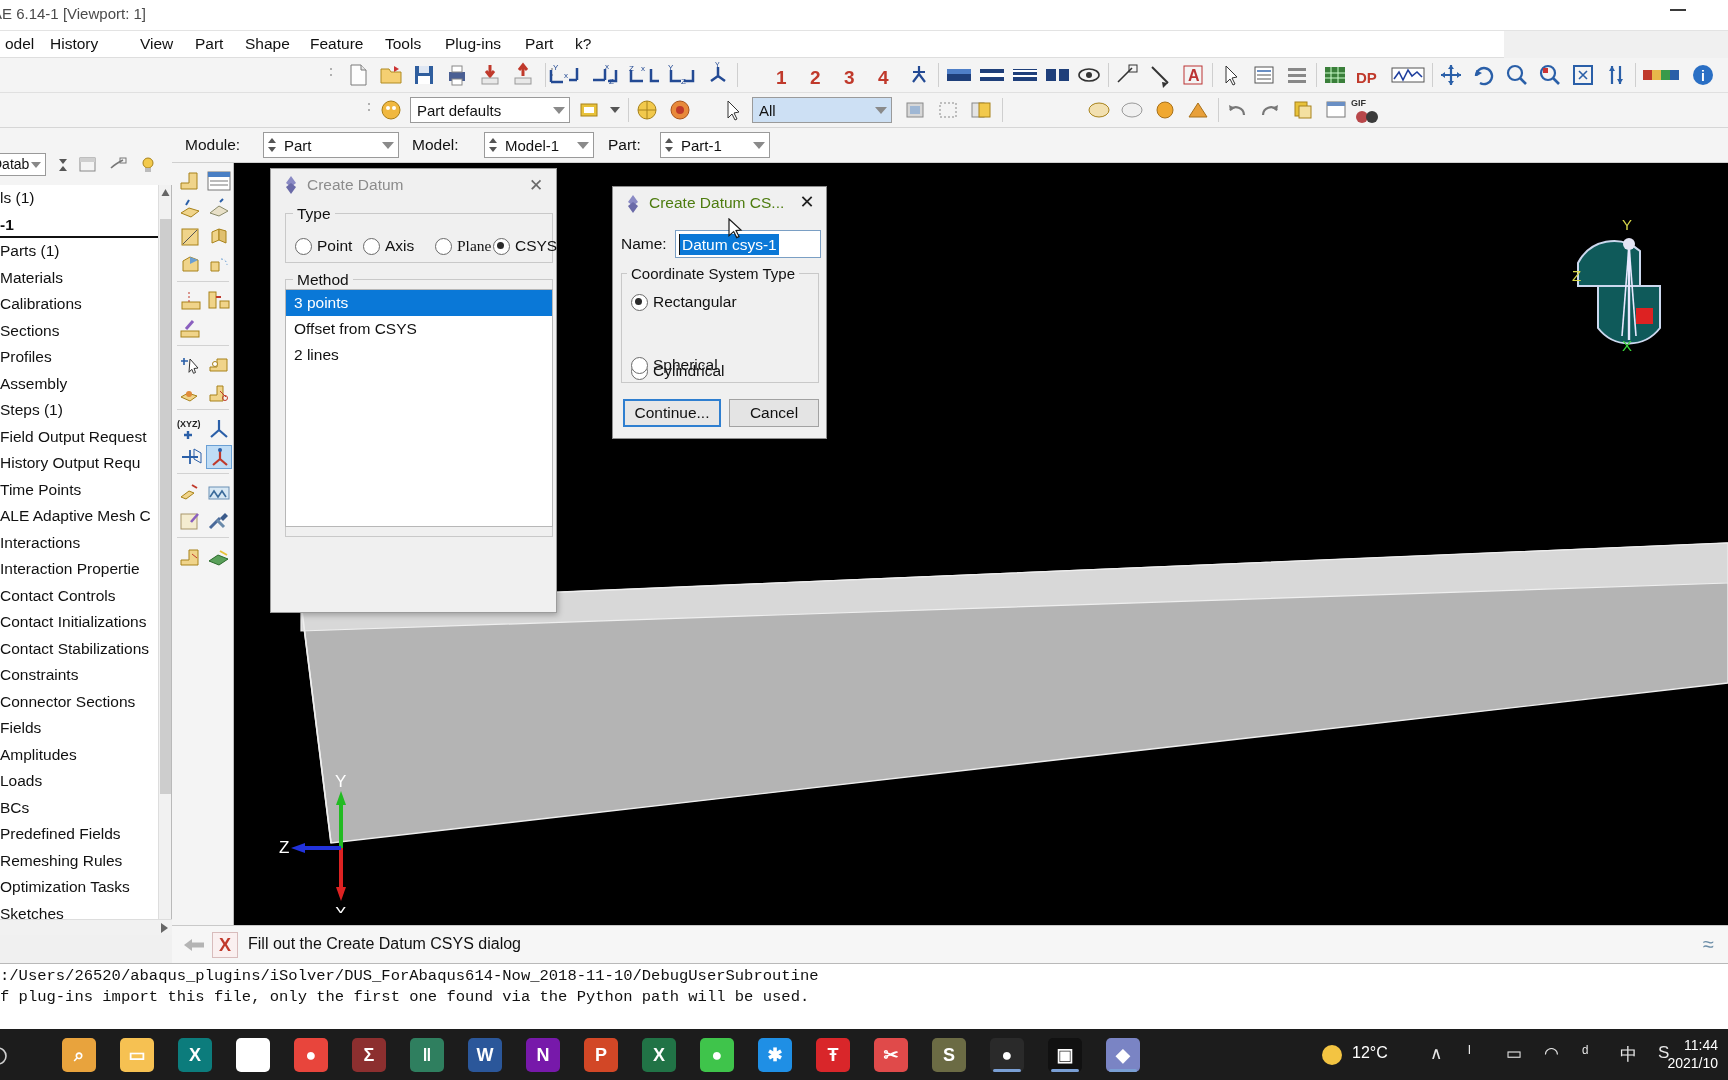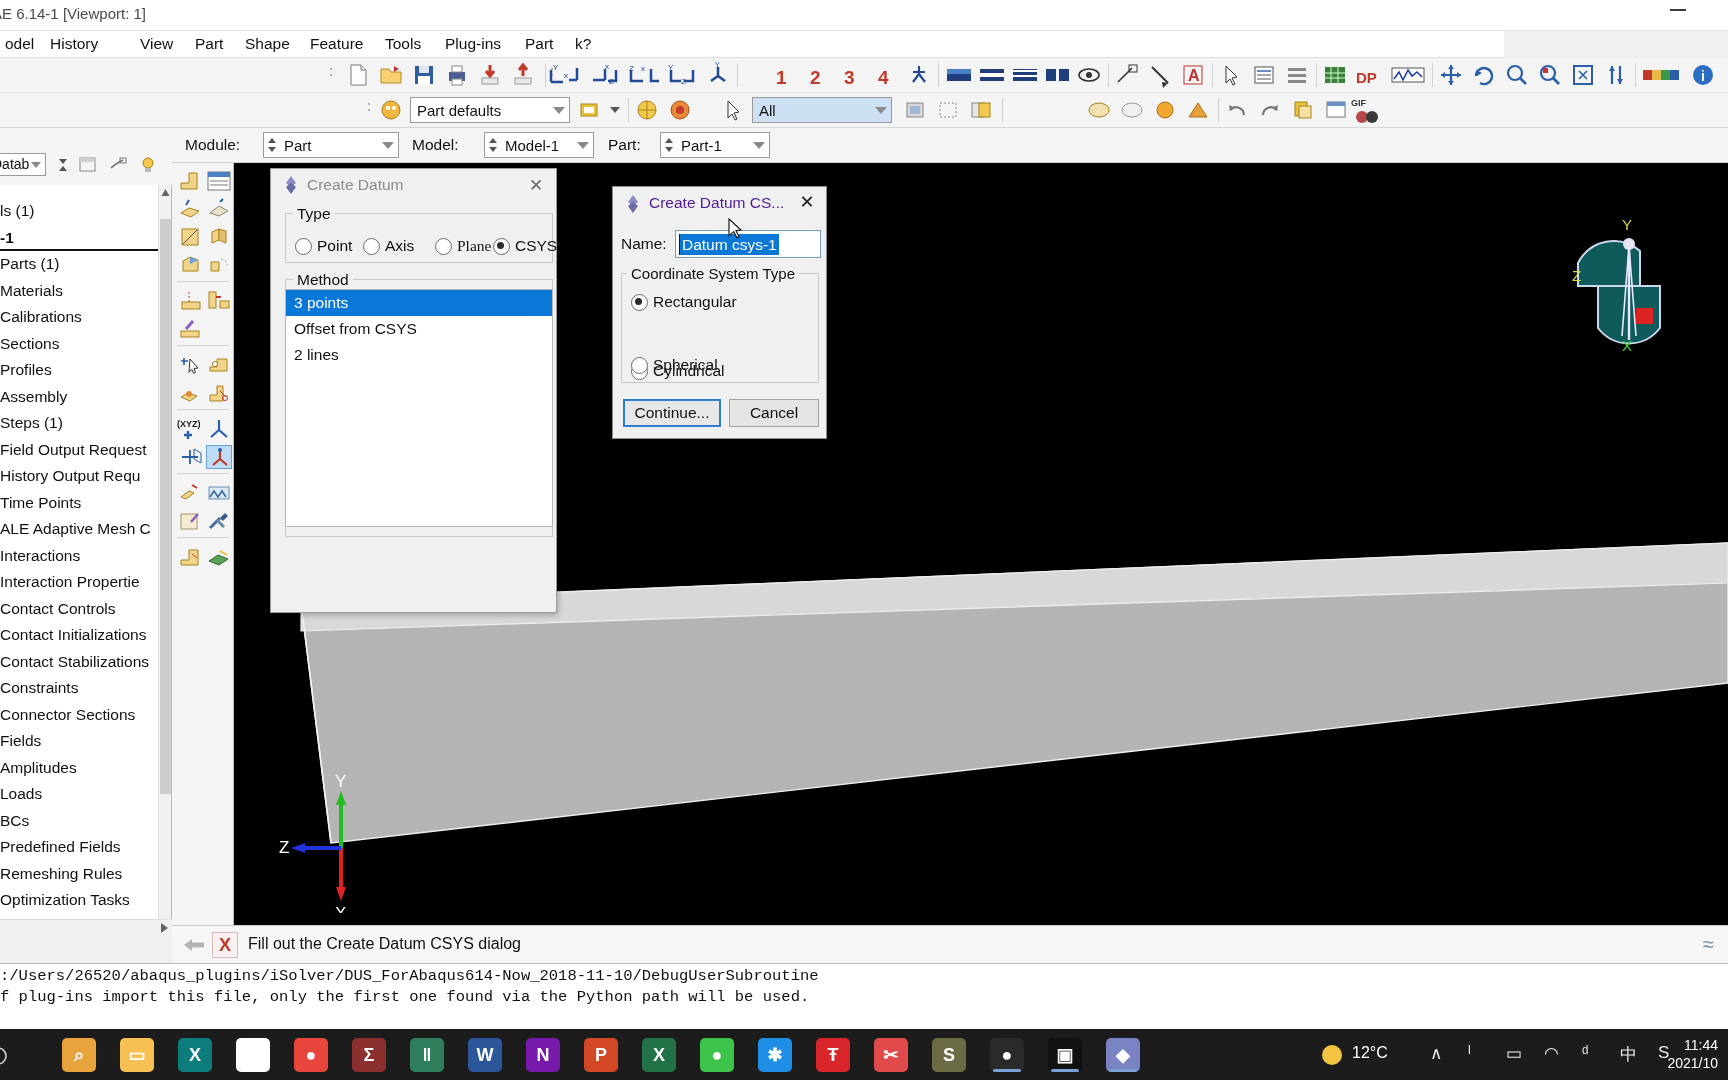--- a/index.html
+++ b/index.html
@@ -104,21 +104,20 @@
     position:absolute; right:1px; top:0; width:16px; height:21px;
   }
   #treetoolbar .tdrop .ta::after {
     content:''; position:absolute; left:3px; top:8px;
     border-left:5px solid transparent; border-right:5px solid transparent;
     border-top:6px solid #888;
   }
   #treelist {
     position:absolute; left:0; top:40px; width:160px; height:745px;
     overflow:hidden;
-    margin-top:13px;
   }
   .titem {
     height:26.5px; line-height:26.5px; font-size:15.5px; color:#111;
     white-space:nowrap; padding-left:0px; position:relative;
   }
   .titem.model { font-weight:700; border-bottom:2px solid #111; }
   #treescroll {
     position:absolute; right:0; top:40px; width:13px; height:745px;
     background:#f1f1f1; border-left:1px solid #ddd;
   }
@@ -225,21 +224,21 @@
   
   #dlgCsys {
     position:absolute; left:612px; top:186px; width:215px; height:253px;
     background:#f0f0f0; border:1px solid #8d8d8d;
     box-shadow:2px 3px 9px rgba(0,0,0,.35);
   }
   #dlgCsys .dtitle {
     position:absolute; left:0; top:0; width:213px; height:33px; background:#f0f0f0;
   }
   #dlgCsys .dtitle .dt {
-    position:absolute; left:36px; top:7px; font-size:15.5px; color:#4c1d95; white-space:nowrap;text-align:center;
+    position:absolute; left:36px; top:7px; font-size:15.5px; color:#4d7c0f; white-space:nowrap;text-align:center;
   }
   #dlgCsys .dtitle .dx {
     position:absolute; right:8px; top:5px; width:22px; height:22px;
     font-size:18px; color:#222; text-align:center; line-height:20px;
   }
   #nameLabel { position:absolute; left:8px; top:48px; font-size:15.5px; color:#111; }
   #nameField {
     position:absolute; left:62px; top:43px; width:146px; height:28px;
     background:#ffffff; border:1px solid #7a9fc4; overflow:hidden;
   }

